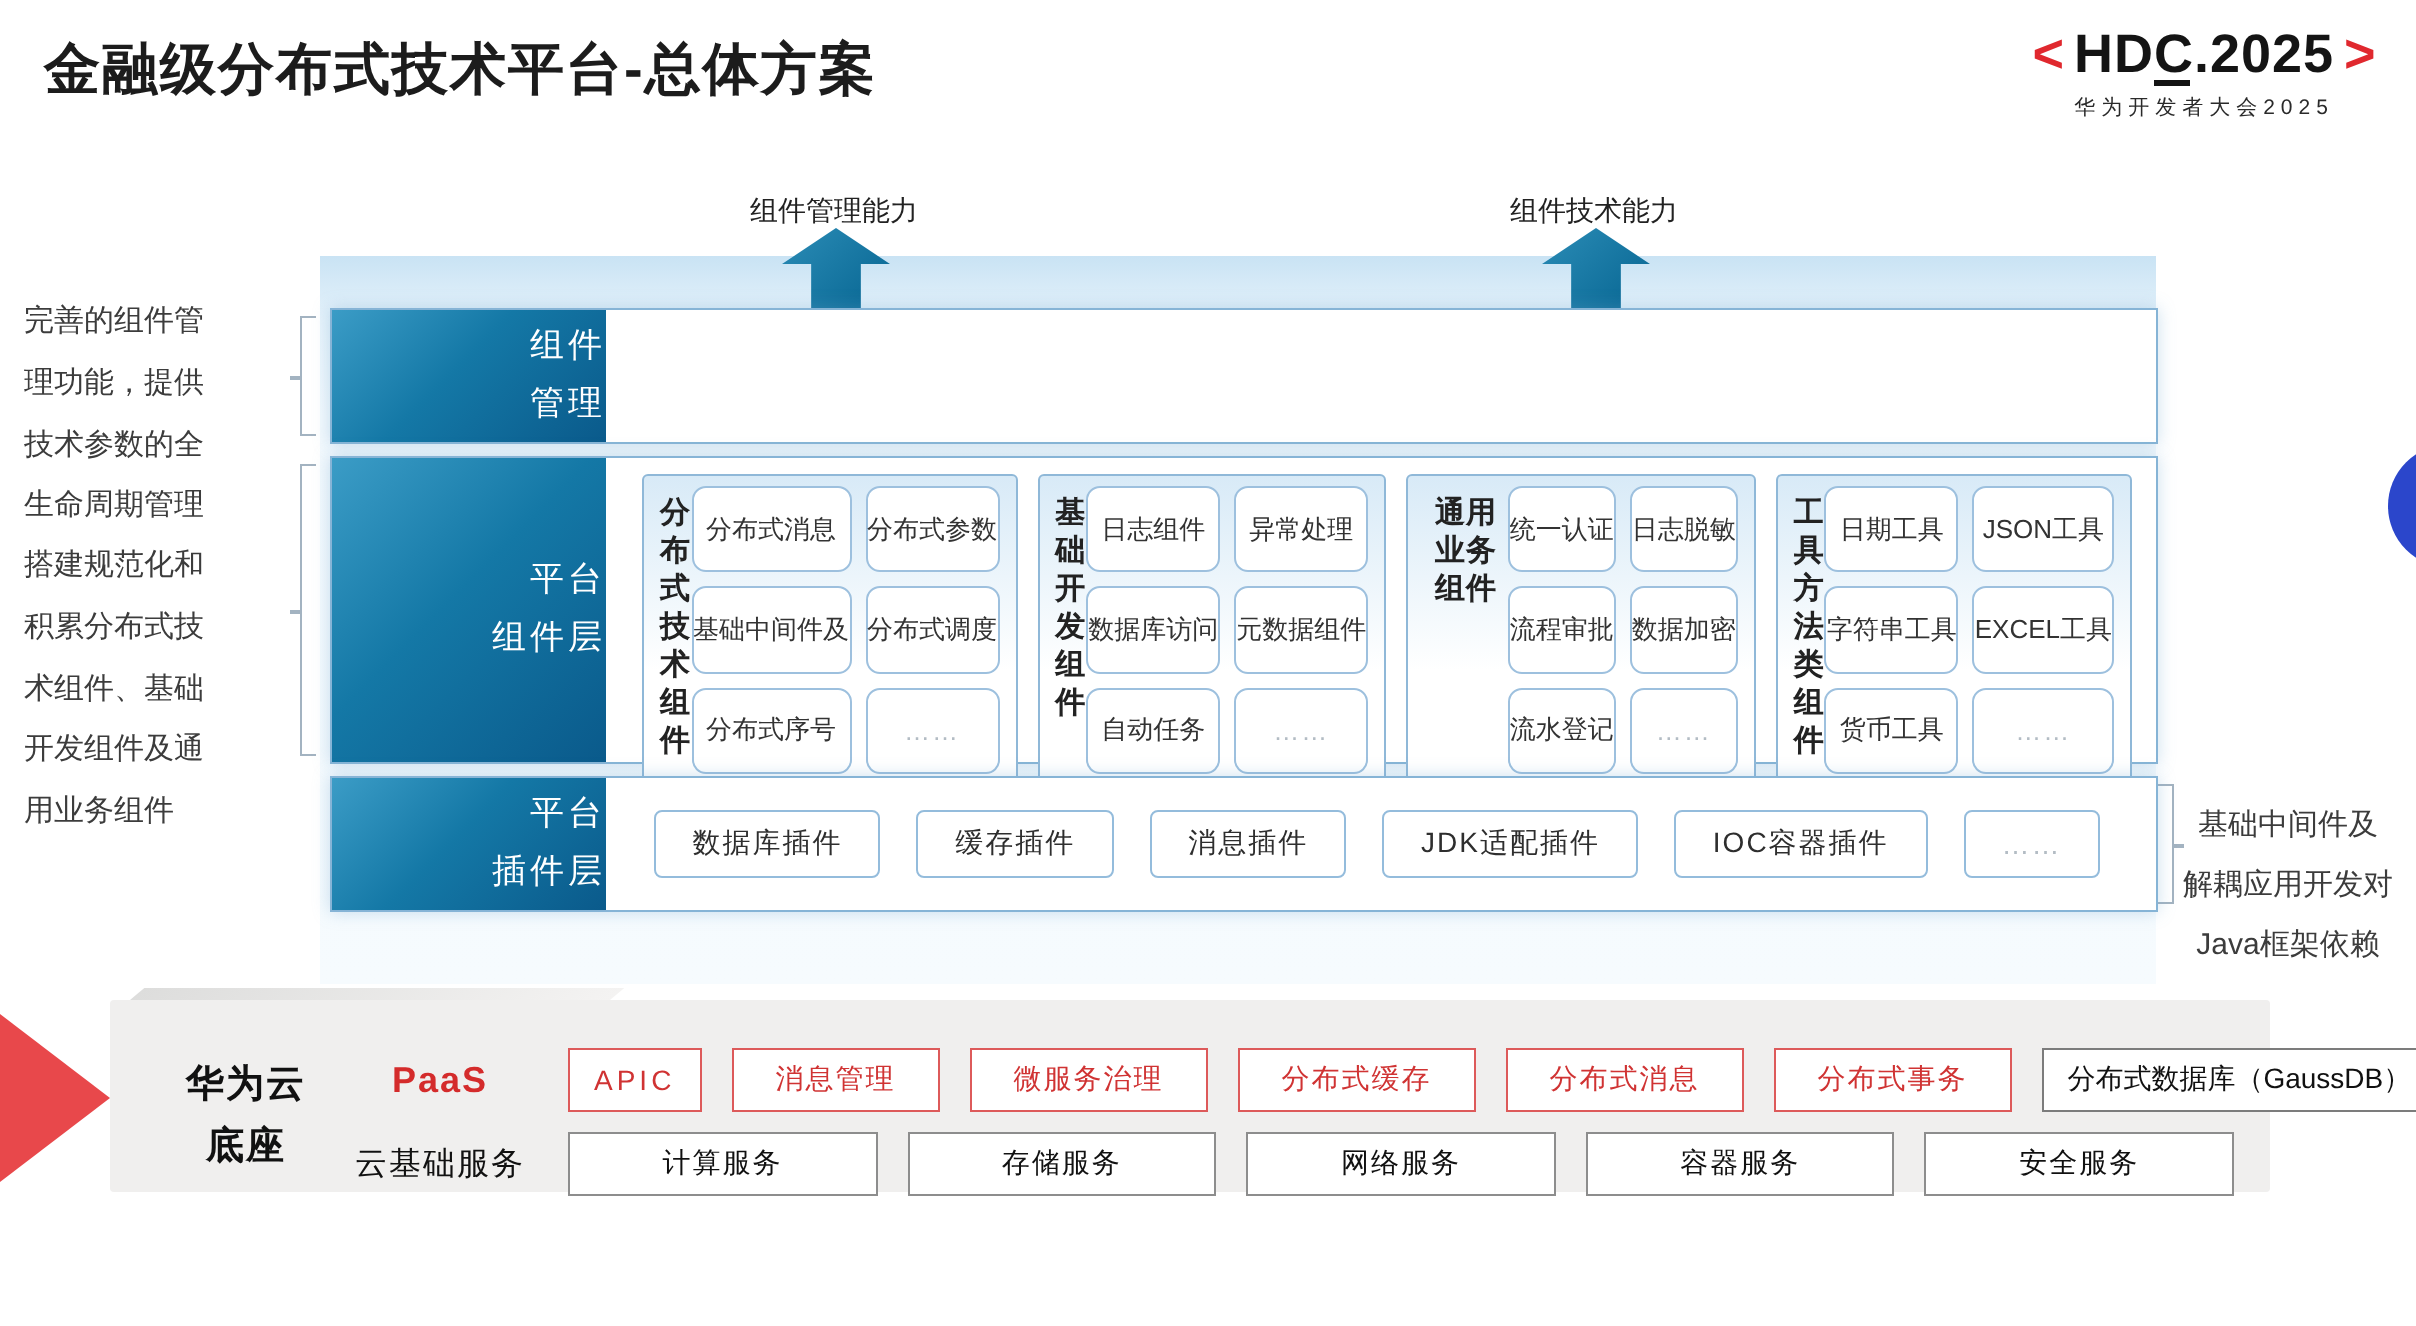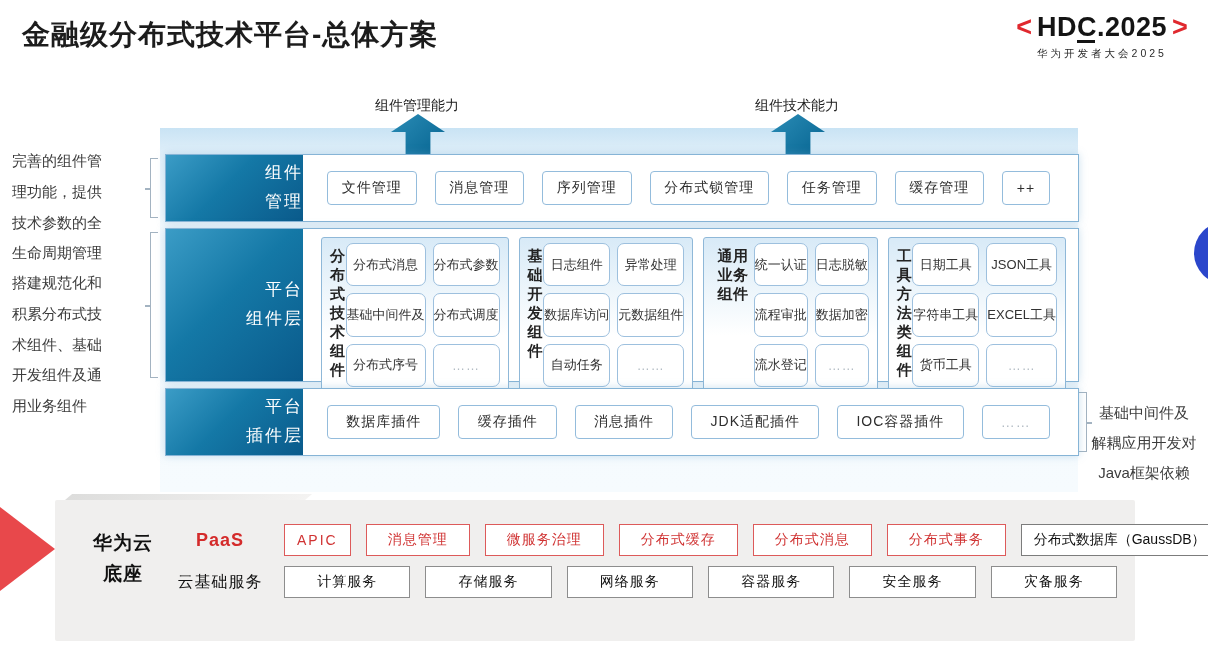--- a/index.html
+++ b/index.html
@@ -60,21 +60,21 @@
   .group-grid{display:grid;grid-template-columns:1fr 1fr;gap:7px;flex:1;}
   .gbtn{background:#fff;border:1px solid #9dc0de;border-radius:7px;display:flex;
     align-items:center;justify-content:center;font-size:13px;color:#333;white-space:nowrap;}
   .gbtn.muted{color:#b3bcc4;letter-spacing:1px;}
 
   
   .blue-dot{position:absolute;left:1194px;top:222px;width:62px;height:62px;border-radius:50%;
     background:#2b46cb;}
 
   
-  .foundation{position:absolute;left:55px;top:500px;width:1080px;height:141px;
+  .foundation{position:absolute;left:55px;top:500px;width:1080px;height:96px;
     background:#f0efee;border-radius:2px;}
   .foundation::before{content:'';position:absolute;top:-6px;left:10px;width:240px;height:6px;
     background:linear-gradient(90deg,#dddddc,#f4f3f2);transform:skewX(-50deg);transform-origin:bottom left;}
   .red-arrow{position:absolute;left:0;top:507px;width:55px;height:84px;background:#e8484b;
     clip-path:polygon(0 0,100% 50%,0 100%);}
   .foundation-title{position:absolute;left:20px;top:27px;width:96px;text-align:center;
     font-size:19px;font-weight:bold;color:#111;line-height:1.65;letter-spacing:1px;}
   .f-row{position:absolute;left:116px;right:18px;height:32px;display:flex;align-items:center;gap:15px;}
   .f-row-1{top:24px;}
   .f-row-2{top:66px;}
@@ -116,29 +116,20 @@
 
   <div class="brace brace-l" style="left:150px;top:158px;height:58px;"></div>
   <div class="brace brace-l" style="left:150px;top:232px;height:144px;"></div>
   <div class="brace brace-r" style="left:1079px;top:392px;height:58px;"></div>
 
   <div class="row" style="top:154px;height:66px;">
     <div class="row-label">
       <div>组件</div>
       <div>管理</div>
     </div>
-    <div class="row-buttons">
-      <div class="btn">文件管理</div>
-      <div class="btn">消息管理</div>
-      <div class="btn">序列管理</div>
-      <div class="btn">分布式锁管理</div>
-      <div class="btn">任务管理</div>
-      <div class="btn">缓存管理</div>
-      <div class="btn">++</div>
-    </div>
   </div>
 
   <div class="row" style="top:228px;height:152px;">
     <div class="row-label">
       <div>平台</div>
       <div>组件层</div>
     </div>
     <div class="groups-wrap">
 
       <div class="group">
@@ -233,17 +224,16 @@
       <div class="dbbtn">分布式数据库（GaussDB）</div>
     </div>
 
     <div class="f-row f-row-2">
       <div class="f-label cloud-label">云基础服务</div>
       <div class="cbtn">计算服务</div>
       <div class="cbtn">存储服务</div>
       <div class="cbtn">网络服务</div>
       <div class="cbtn">容器服务</div>
       <div class="cbtn">安全服务</div>
-      <div class="cbtn">灾备服务</div>
     </div>
   </div>
 
 </div>
 
 </body></html>

